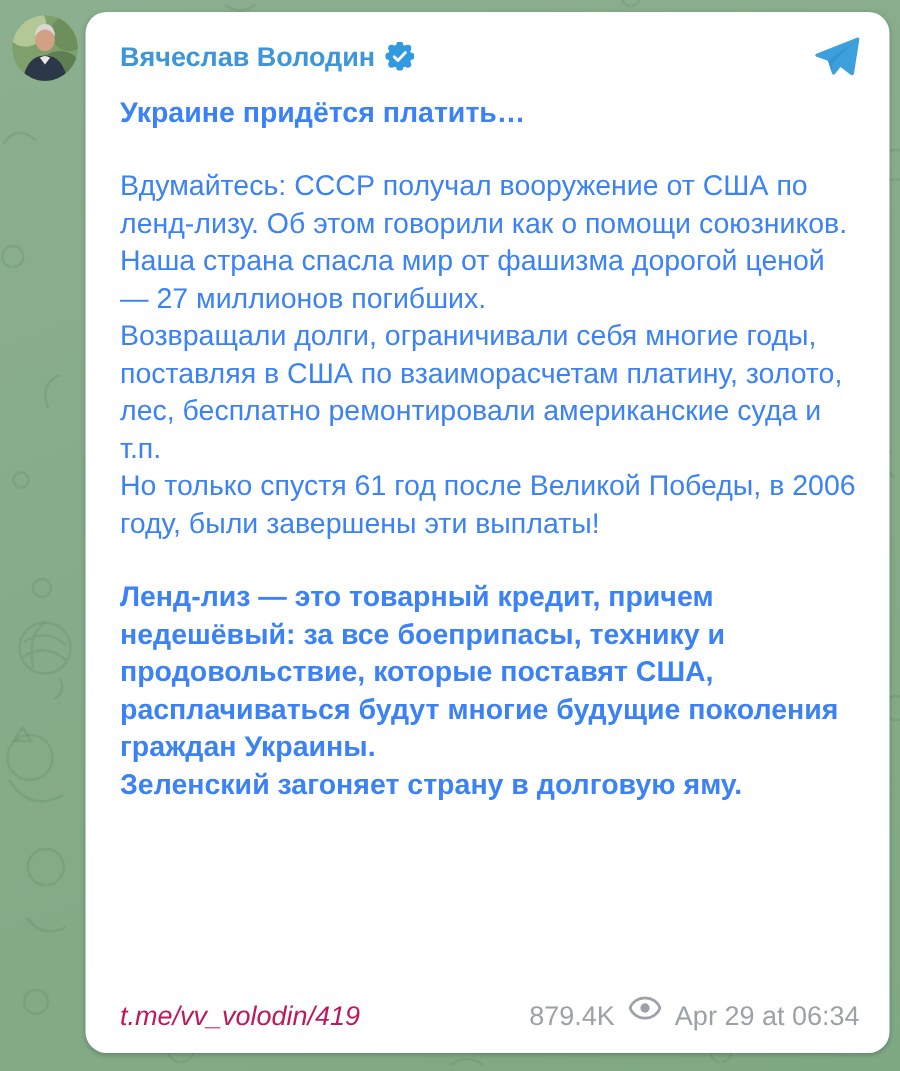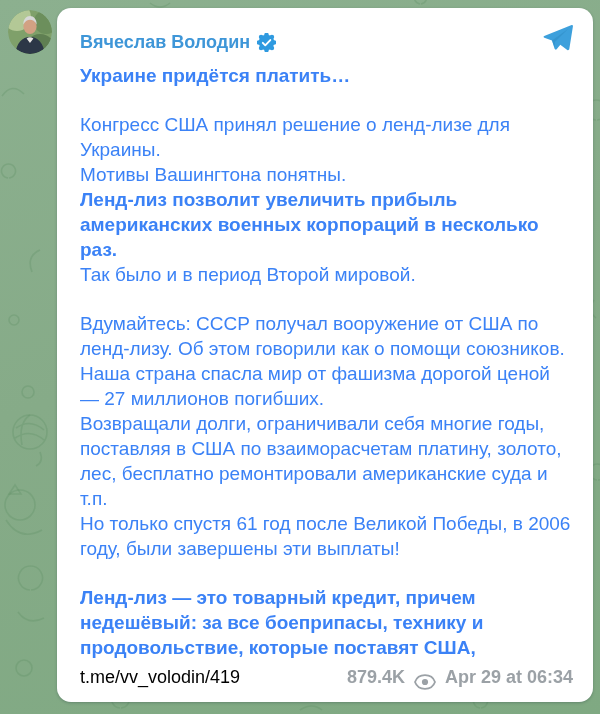--- a/index.html
+++ b/index.html
@@ -13,40 +13,40 @@
     position:absolute;left:8px;top:10px;width:44px;height:44px;
     border-radius:50%;overflow:hidden;z-index:2;cursor:pointer;
   }
   .bubble{
     position:absolute;left:57px;top:8px;width:536px;height:694px;
     box-sizing:border-box;background:#ffffff;border-radius:14px;
     box-shadow:0 1px 3px rgba(16,35,47,.25);
     padding:13px 20px 12px 23px;
     display:flex;flex-direction:column;z-index:1;
   }
-  .header{display:flex;align-items:flex-end;}
+  .header{display:flex;align-items:center;}
   .name-wrap{display:flex;align-items:center;gap:7px;}
   .channel-name{
     color:#3e96d8;font-weight:bold;font-size:18px;line-height:24px;cursor:pointer;
   }
   .badge{width:19px;height:19px;display:inline-block;}
   .plane{margin-left:auto;width:31px;height:31px;cursor:pointer;margin-top:2px;}
   .text{
     margin-top:9px;flex:1 1 auto;overflow:hidden;
     font-size:19px;line-height:25px;color:#3b82f6;
   }
   .para{margin:0 0 24px 0;white-space:pre-line;}
   .para:last-child{margin-bottom:0;}
   .bold{font-weight:bold;}
   .footer{
     display:flex;align-items:center;margin-top:6px;
     font-size:18px;line-height:26px;
   }
-  .msg-link{color:#000000;text-decoration:none;cursor:pointer;}
-  .meta{margin-left:auto;display:flex;align-items:flex-end;gap:9px;color:#9ba1a6;font-weight:bold;}
+  .msg-link{color:#be185d;text-decoration:none;cursor:pointer;font-style:italic;}
+  .meta{margin-left:auto;display:flex;align-items:flex-start;gap:9px;color:#9ba1a6;}
   .eye{width:22px;height:16px;display:inline-block;}
 </style>
 </head>
 <body>
 
 <div class="screen">
 
   <svg class="pattern" viewBox="0 0 600 714" fill="none" stroke="#5e8f63" stroke-opacity="0.30" stroke-width="1.6">
     <circle cx="28" cy="392" r="6"></circle>
     <circle cx="30" cy="432" r="17"></circle>
@@ -105,24 +105,20 @@
         </svg>
       </div>
       <svg class="plane" viewBox="0 0 32 32">
         <path fill="#3da0dc" d="M30.6 2.1 L2.3 13.3 c-1 .4 -1 1.7 .1 2 l7.9 2.7 2.7 8.7 c.3 .9 1.5 1.2 2.1 .4 l3.8 -4.7 7.2 5.4 c.8 .6 1.9 .1 2.1 -.9 L31.9 3.5 c.2 -1 -.6 -1.8 -1.3 -1.4 z"></path>
         <path fill="#2f8cc4" d="M10.3 18 l16.9 -12 -13.9 13.7 -0.3 5.6 z" opacity="0.55"></path>
       </svg>
     </div>
 
     <div class="text">
       <p class="para bold"><span>Украине придётся платить…</span></p>
-      <p class="para"><span>Конгресс США принял решение о ленд-лизе для Украины.
-Мотивы Вашингтона понятны.
-</span><span class="bold">Ленд-лиз позволит увеличить прибыль американских военных корпораций в несколько раз.</span><span>
-Так было и в период Второй мировой.</span></p>
       <p class="para"><span>Вдумайтесь: СССР получал вооружение от США по ленд-лизу. Об этом говорили как о помощи союзников.
 Наша страна спасла мир от фашизма дорогой ценой — 27 миллионов погибших.
 Возвращали долги, ограничивали себя многие годы, поставляя в США по взаиморасчетам платину, золото, лес, бесплатно ремонтировали американские суда и т.п.
 Но только спустя 61 год после Великой Победы, в 2006 году, были завершены эти выплаты!</span></p>
       <p class="para bold"><span>Ленд-лиз — это товарный кредит, причем недешёвый: за все боеприпасы, технику и продовольствие, которые поставят США, расплачиваться будут многие будущие поколения граждан Украины.
 Зеленский загоняет страну в долговую яму.</span></p>
     </div>
 
     <div class="footer">
       <a class="msg-link">t.me/vv_volodin/419</a>

